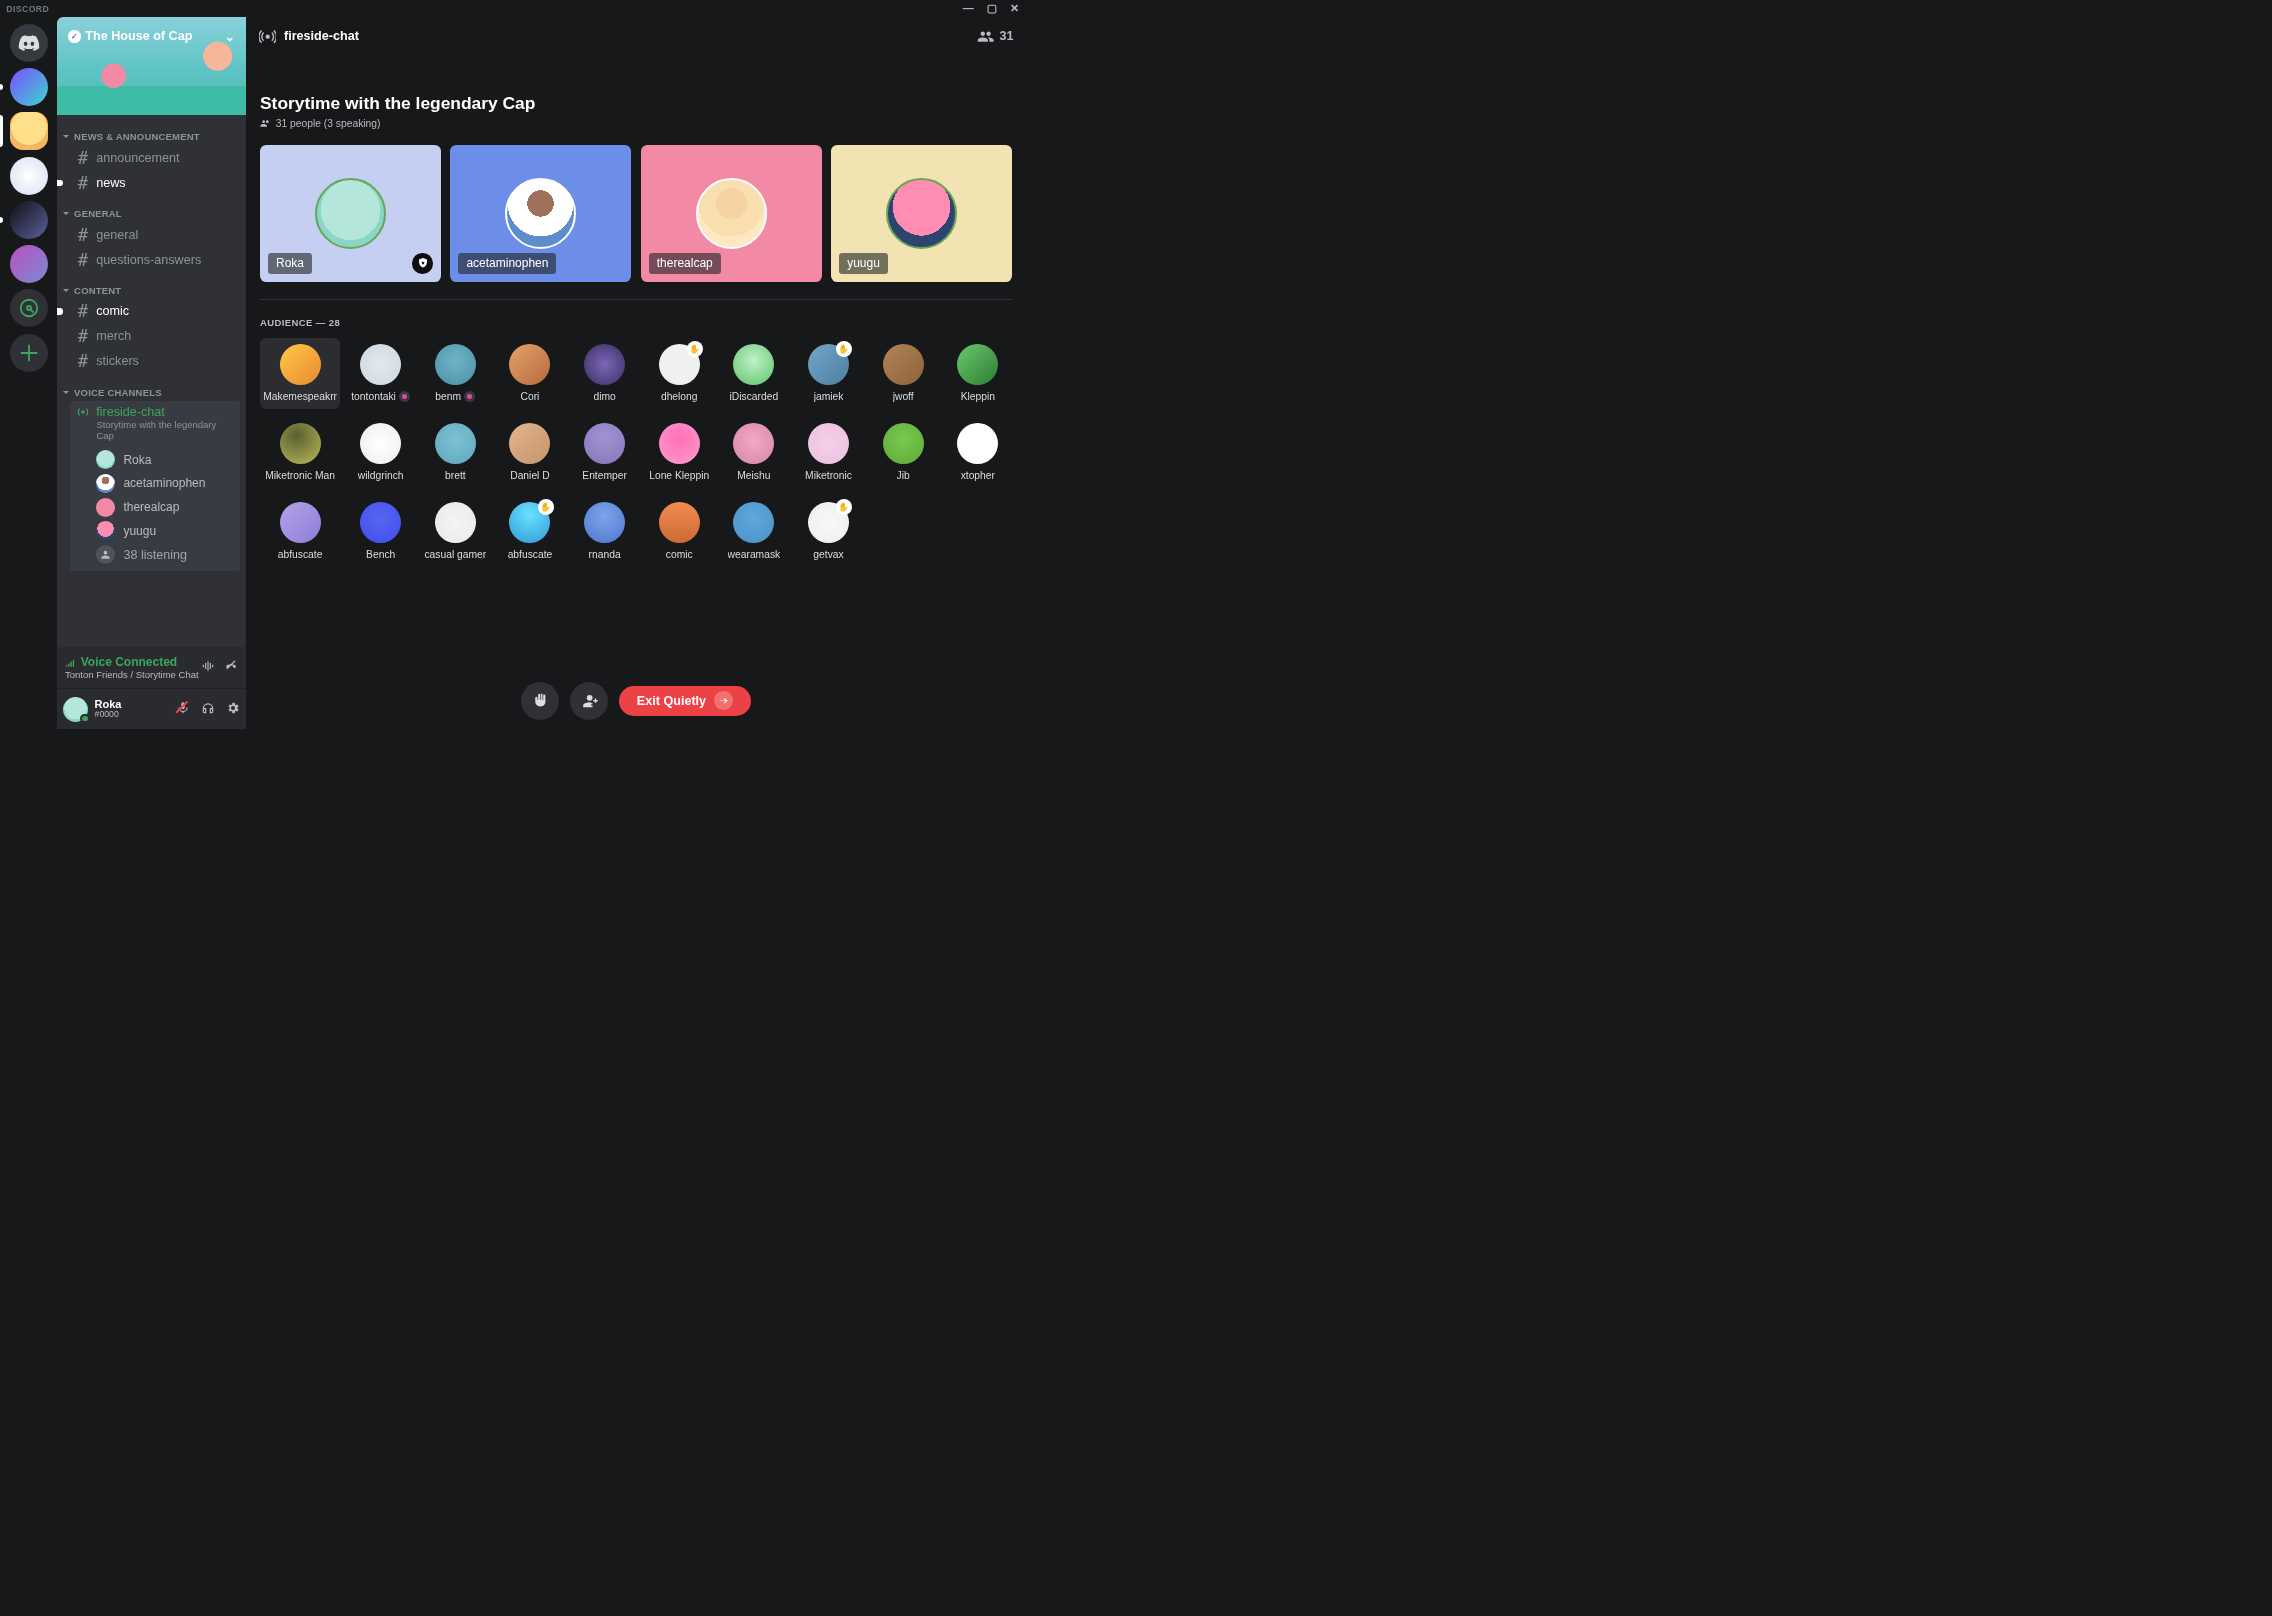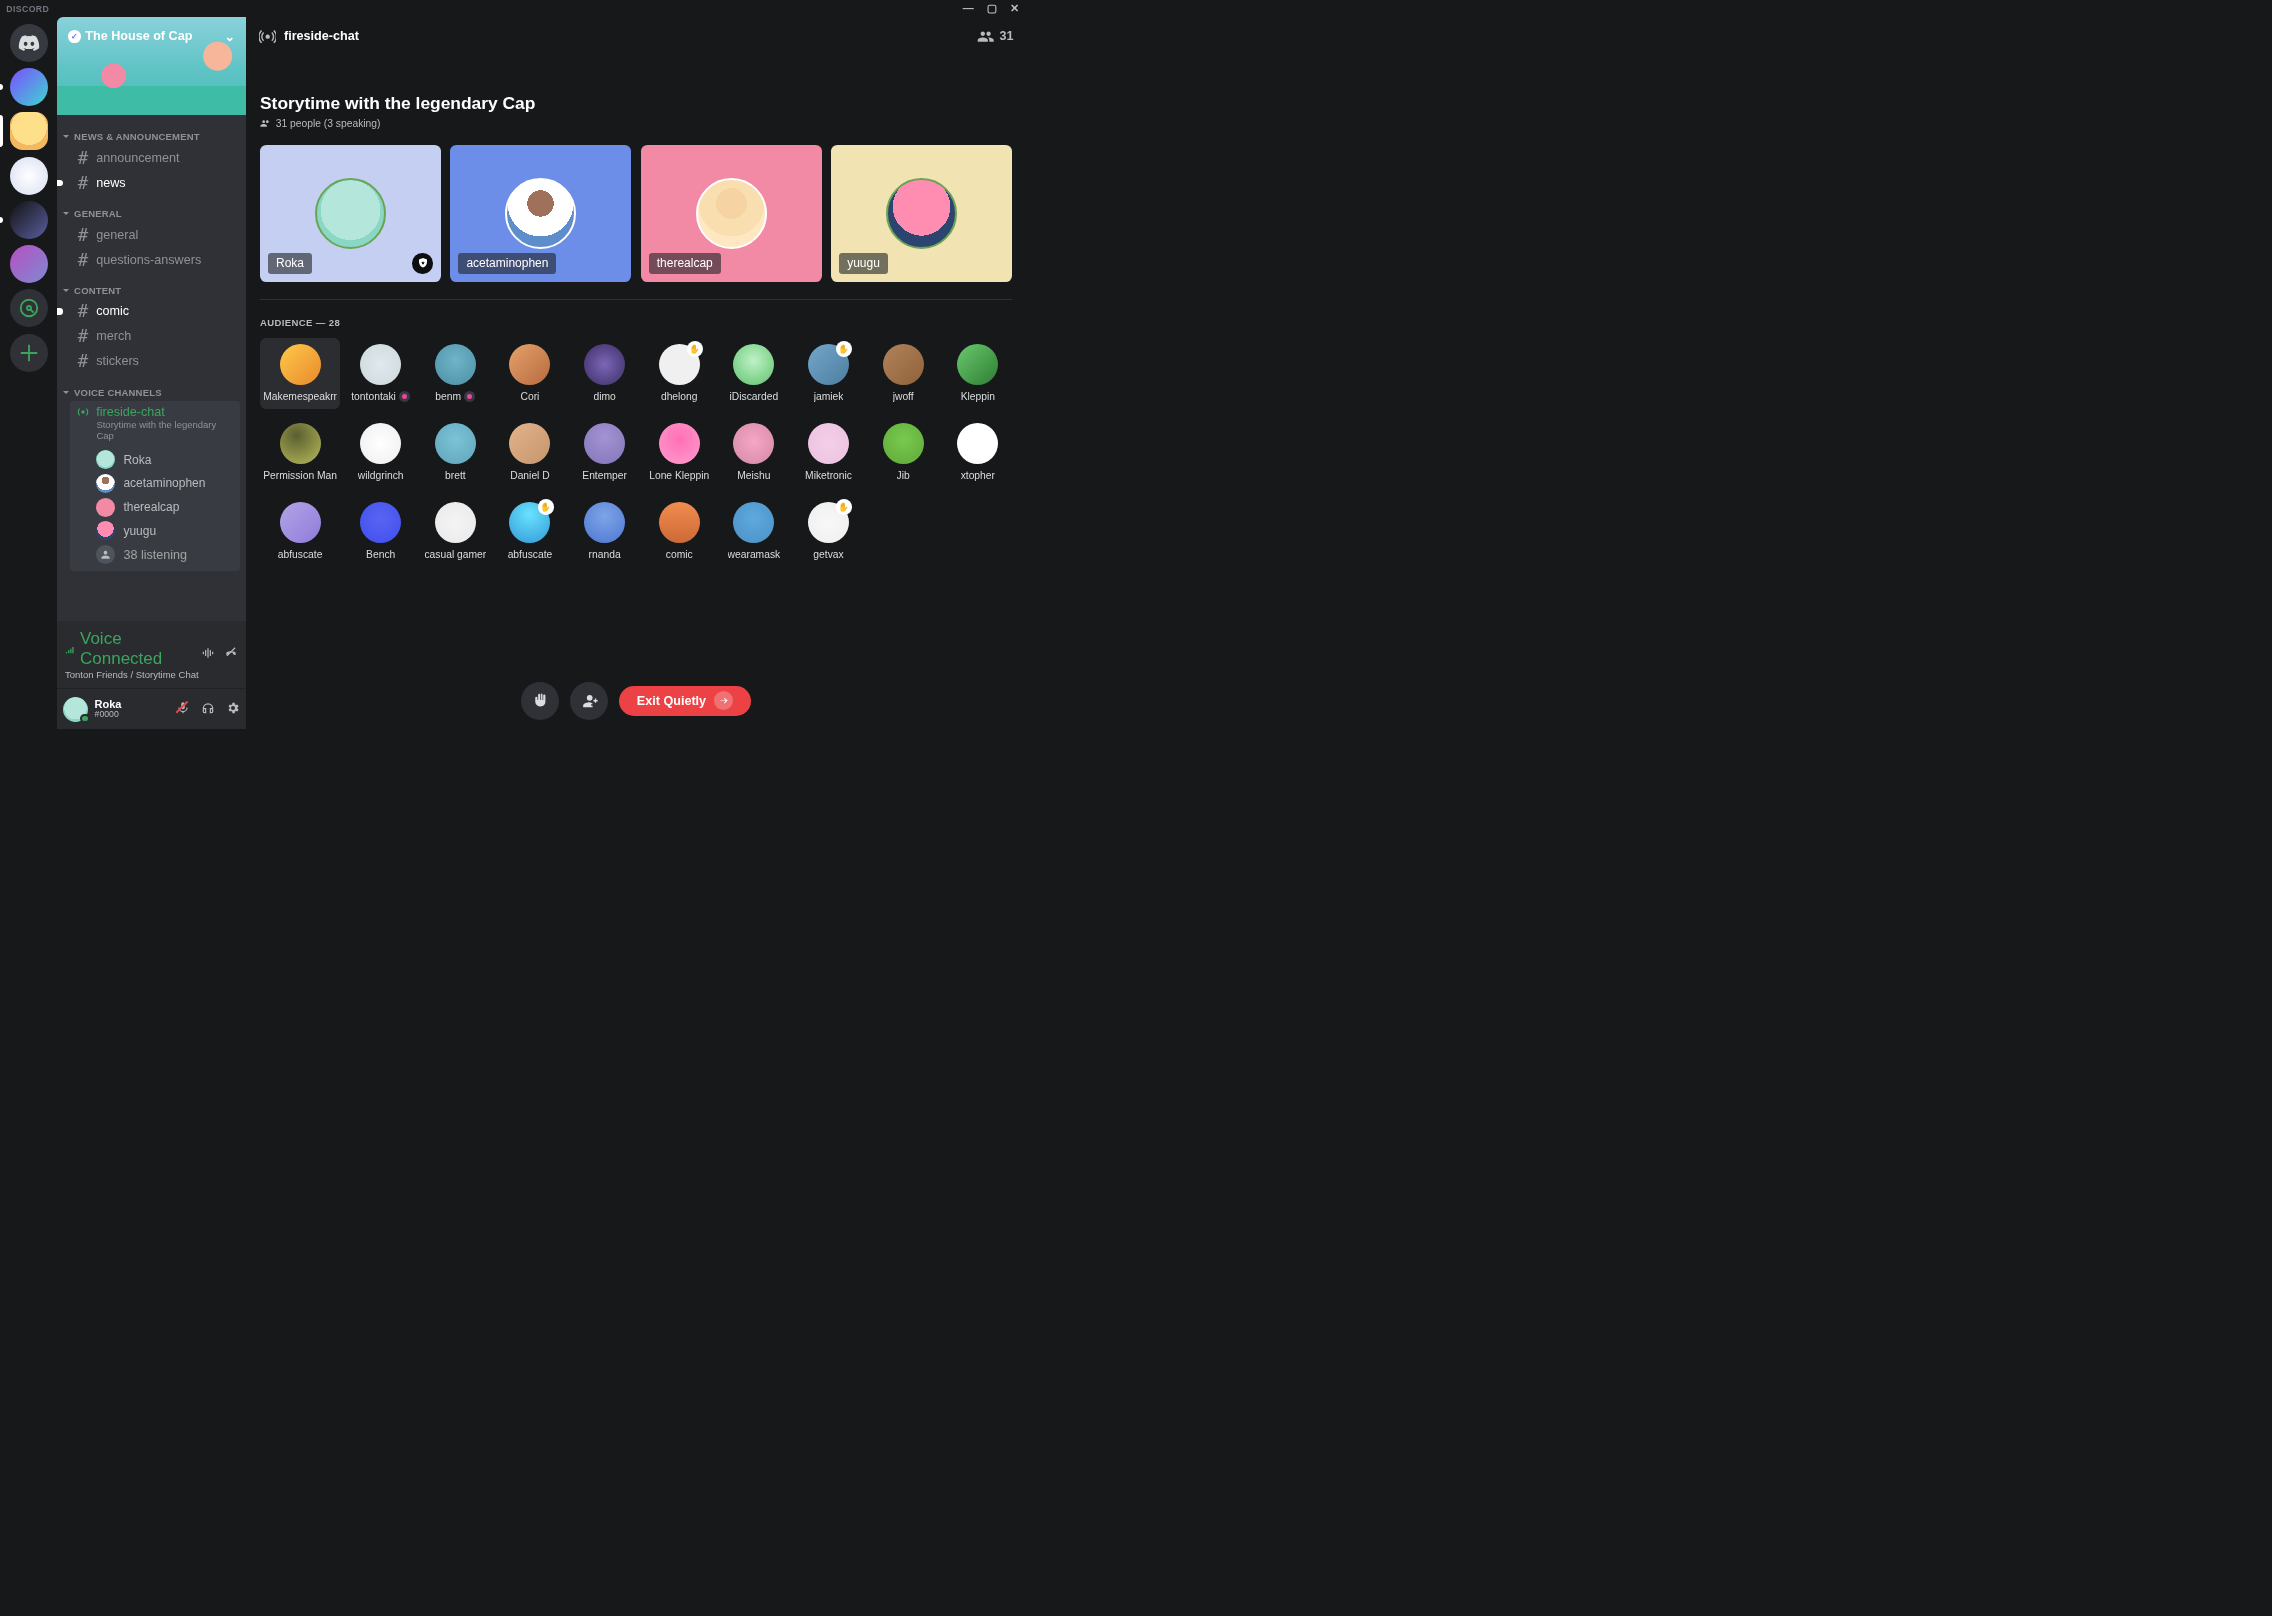--- a/index.html
+++ b/index.html
@@ -52,21 +52,21 @@
 .speaker-list{margin-top:6.3px;}
 .speaker-row{display:flex;align-items:center;gap:8px;padding:2.4px 0 2.4px 20.5px;color:#b9bbbe;font-size:12px;}
 .spk-av{width:19px;height:19px;border-radius:50%;}
 .listeners{display:flex;align-items:center;gap:8px;padding:2.4px 0 2.4px 20.5px;color:#a3a3a3;}
 .listeners-ico{width:19px;height:19px;border-radius:50%;background:#4f545c;display:flex;align-items:center;justify-content:center;}
 
 
 .voice-panel{background:#292b2f;padding:8px;}
 .voice-status{display:flex;align-items:center;}
 .vc-text{flex:1;}
-.vc-title{color:#3ba55d;font-weight:400;font-size:17px;display:flex;align-items:center;gap:4.7px;}
+.vc-title{color:#3ba55d;font-weight:700;font-size:12px;display:flex;align-items:center;gap:4.7px;}
 .vc-sub{color:#b9bbbe;font-size:9.5px;}
 .vc-btns{display:flex;gap:9.5px;color:#b9bbbe;}
 .vc-btns span{cursor:pointer;}
 
 .user-panel{height:41px;background:#292b2f;display:flex;align-items:center;padding:0 6.3px;gap:6.3px;border-top:0.8px solid rgba(0,0,0,.2);}
 .user-av{width:25px;height:25px;border-radius:50%;position:relative;}
 .user-av .status{position:absolute;right:-1.6px;bottom:-1.6px;width:9.5px;height:9.5px;border-radius:50%;background:#3ba55d;border:2.4px solid #292b2f;}
 .user-info{flex:1;line-height:1.1;}
 .user-name{font-weight:600;font-size:11px;color:#fff;}
 .user-tag{font-size:8.7px;color:#b9bbbe;}
@@ -443,21 +443,21 @@
           </div>
           <div class="aud">
             <div class="aud-av c9"></div>
             <div class="aud-name">
               <span>Kleppin</span>
             </div>
           </div>
           <div class="aud">
             <div class="aud-av c10"></div>
             <div class="aud-name">
-              <span>Permission Man</span>
+              <span>Miketronic Man</span>
             </div>
           </div>
           <div class="aud">
             <div class="aud-av c11"></div>
             <div class="aud-name">
               <span>wildgrinch</span>
             </div>
           </div>
           <div class="aud">
             <div class="aud-av c12"></div>

